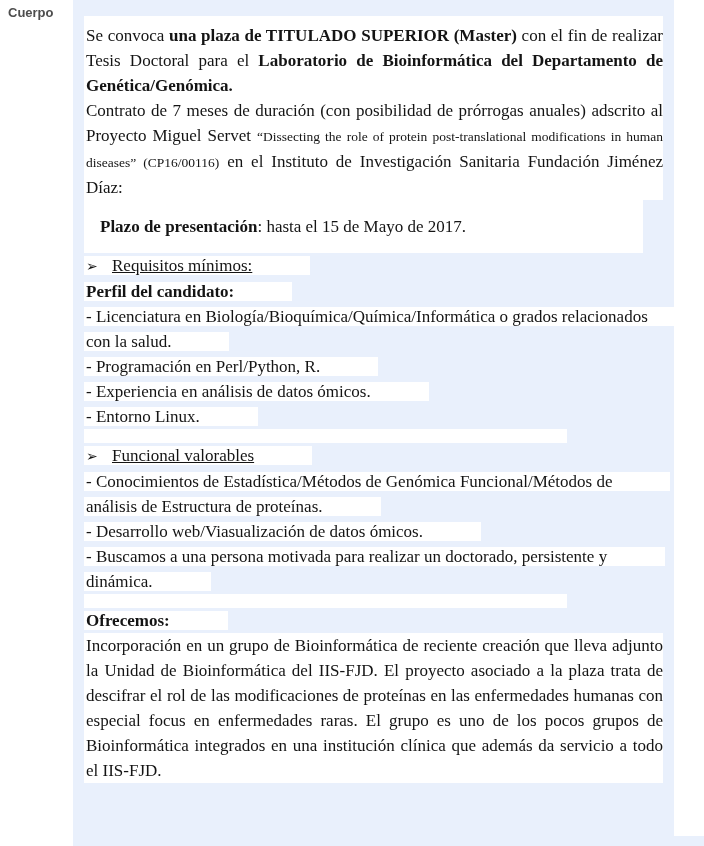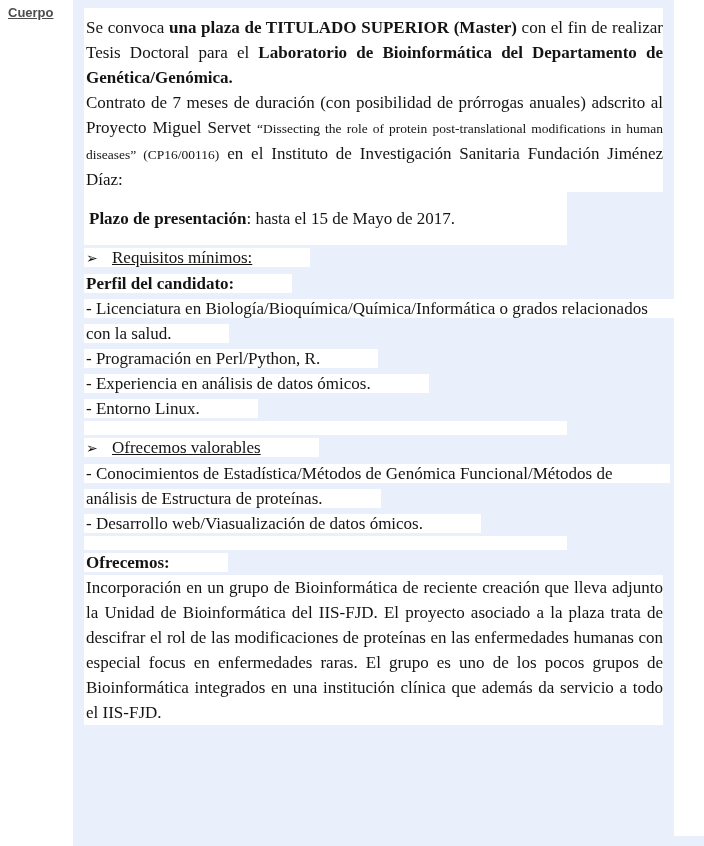--- a/index.html
+++ b/index.html
@@ -6,49 +6,49 @@
   body{
     width:704px;height:846px;background:#ffffff;
     font-family:"Liberation Serif", serif;
     -webkit-font-smoothing:antialiased;
   }
   .page{position:relative;width:704px;height:846px;background:#fff;overflow:hidden;}
 
   .field-label{
     position:absolute;left:8px;top:5px;
     font-family:"Liberation Sans", sans-serif;
-    font-size:13px;font-weight:bold;color:#4d4d4d;text-decoration:underline;
+    font-size:13px;font-weight:bold;color:#4d4d4d;
   }
 
   
   .cell{position:absolute;left:73px;top:0;width:601px;height:846px;background:#e9f0fc;}
   
   .bottom-strip{position:absolute;left:674px;top:836px;width:30px;height:10px;background:#e9f0fc;z-index:3;}
 
   .content{
-    position:absolute;left:84px;top:8px;width:579px;z-index:2;
+    position:absolute;left:84px;top:16px;width:579px;z-index:2;
     font-size:17px;line-height:25px;color:#141414;
   }
   .content div{margin:0;}
 
   
   .just{background:#fff;text-align:justify;padding-left:2px;}
   .pad-top{padding-top:7px;}
 
   
   .ln{min-height:25px;}
   .hl{
     background:#fff;
     padding:0 58px 0 2px;
     -webkit-box-decoration-break:clone;
     box-decoration-break:clone;
   }
 
   
-  .narrow{width:483px;background:#fff;padding-left:5px;box-sizing:border-box;}
+  .narrow{width:559px;background:#fff;padding-left:16px;box-sizing:border-box;}
 
   .sp14{height:14px;}
   .gap{height:14px;width:483px;background:#fff;}
 
   .b{font-weight:bold;}
   .u{text-decoration:underline;}
   .sm{font-size:13.5px;}
   .arrow{display:inline-block;width:26px;font-size:14px;color:#141414;}
 </style>
 </head>
@@ -77,24 +77,25 @@
 
     <div class="ln"><span class="hl b">Perfil del candidato:</span></div>
 
     <div class="ln"><span class="hl">- Licenciatura en Biología/Bioquímica/Química/Informática o grados relacionados con la salud.</span></div>
     <div class="ln"><span class="hl">- Programación en Perl/Python, R.</span></div>
     <div class="ln"><span class="hl">- Experiencia en análisis de datos ómicos.</span></div>
     <div class="ln"><span class="hl">- Entorno Linux.</span></div>
 
     <div class="gap"></div>
 
-    <div class="ln"><span class="hl"><span class="arrow">➢</span><span class="u">Ofrecemos valorables</span></span></div>
+    <div class="ln"><span class="hl"><span class="arrow">➢</span><span class="u">Funcional valorables</span></span></div>
 
     <div class="ln"><span class="hl">- Conocimientos de Estadística/Métodos de Genómica Funcional/Métodos de análisis de Estructura de proteínas.</span></div>
     <div class="ln"><span class="hl">- Desarrollo web/Viasualización de datos ómicos.</span></div>
+    <div class="ln"><span class="hl">- Buscamos a una persona motivada para realizar un doctorado, persistente y dinámica.</span></div>
 
     <div class="gap"></div>
 
     <div class="ln"><span class="hl b">Ofrecemos:</span></div>
     <div class="just">Incorporación en un grupo de Bioinformática de reciente creación que lleva adjunto la Unidad de Bioinformática del IIS-FJD. El proyecto asociado a la plaza trata de descifrar el rol de las modificaciones de proteínas en las enfermedades humanas con especial focus en enfermedades raras. El grupo es uno de los pocos grupos de Bioinformática integrados en una institución clínica que además da servicio a todo el IIS-FJD.</div>
 
   </div>
 </div>
 
 </body></html>

